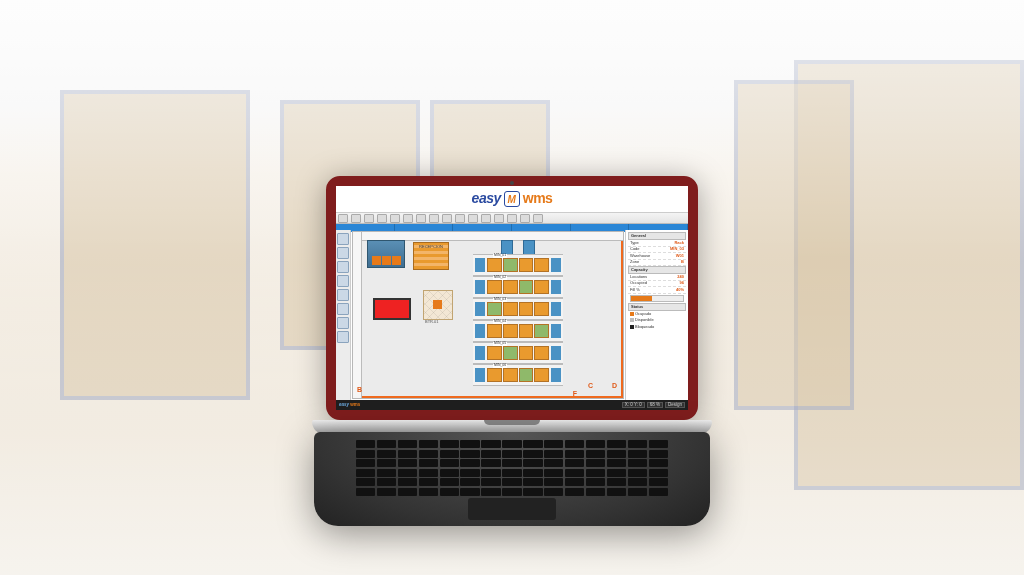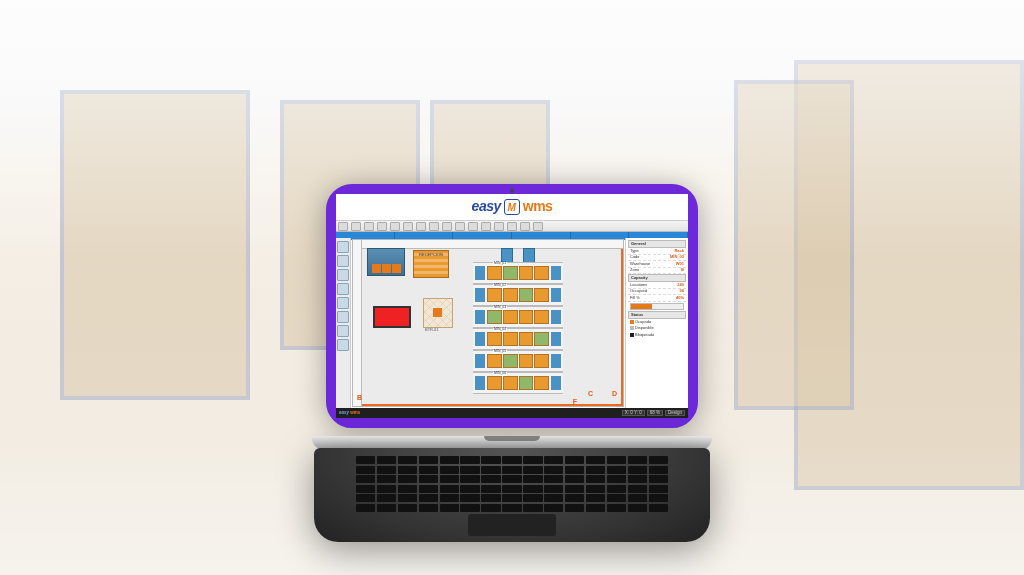--- a/index.html
+++ b/index.html
@@ -45,24 +45,24 @@
   .laptop {
     position: absolute;
     left: 50%; top: 176px;
     width: 400px;
     transform: translateX(-50%);
     z-index: 10;
   }
   .lid {
     position: relative;
     width: 352px; height: 224px;
-    margin: 8px auto;
+    margin: 0 auto;
     background: #000;
-    border: 10px solid #6d28d9;
-    border-radius: 26px;
+    border: 10px solid #7f1d1d;
+    border-radius: 14px;
     box-shadow: 0 4px 30px rgba(0,0,0,0.35);
   }
   .camera {
     position: absolute;
     top: -5px; left: 50%;
     width: 4px; height: 4px;
     margin-left: -2px;
     background: #444;
     border-radius: 50%;
   }

